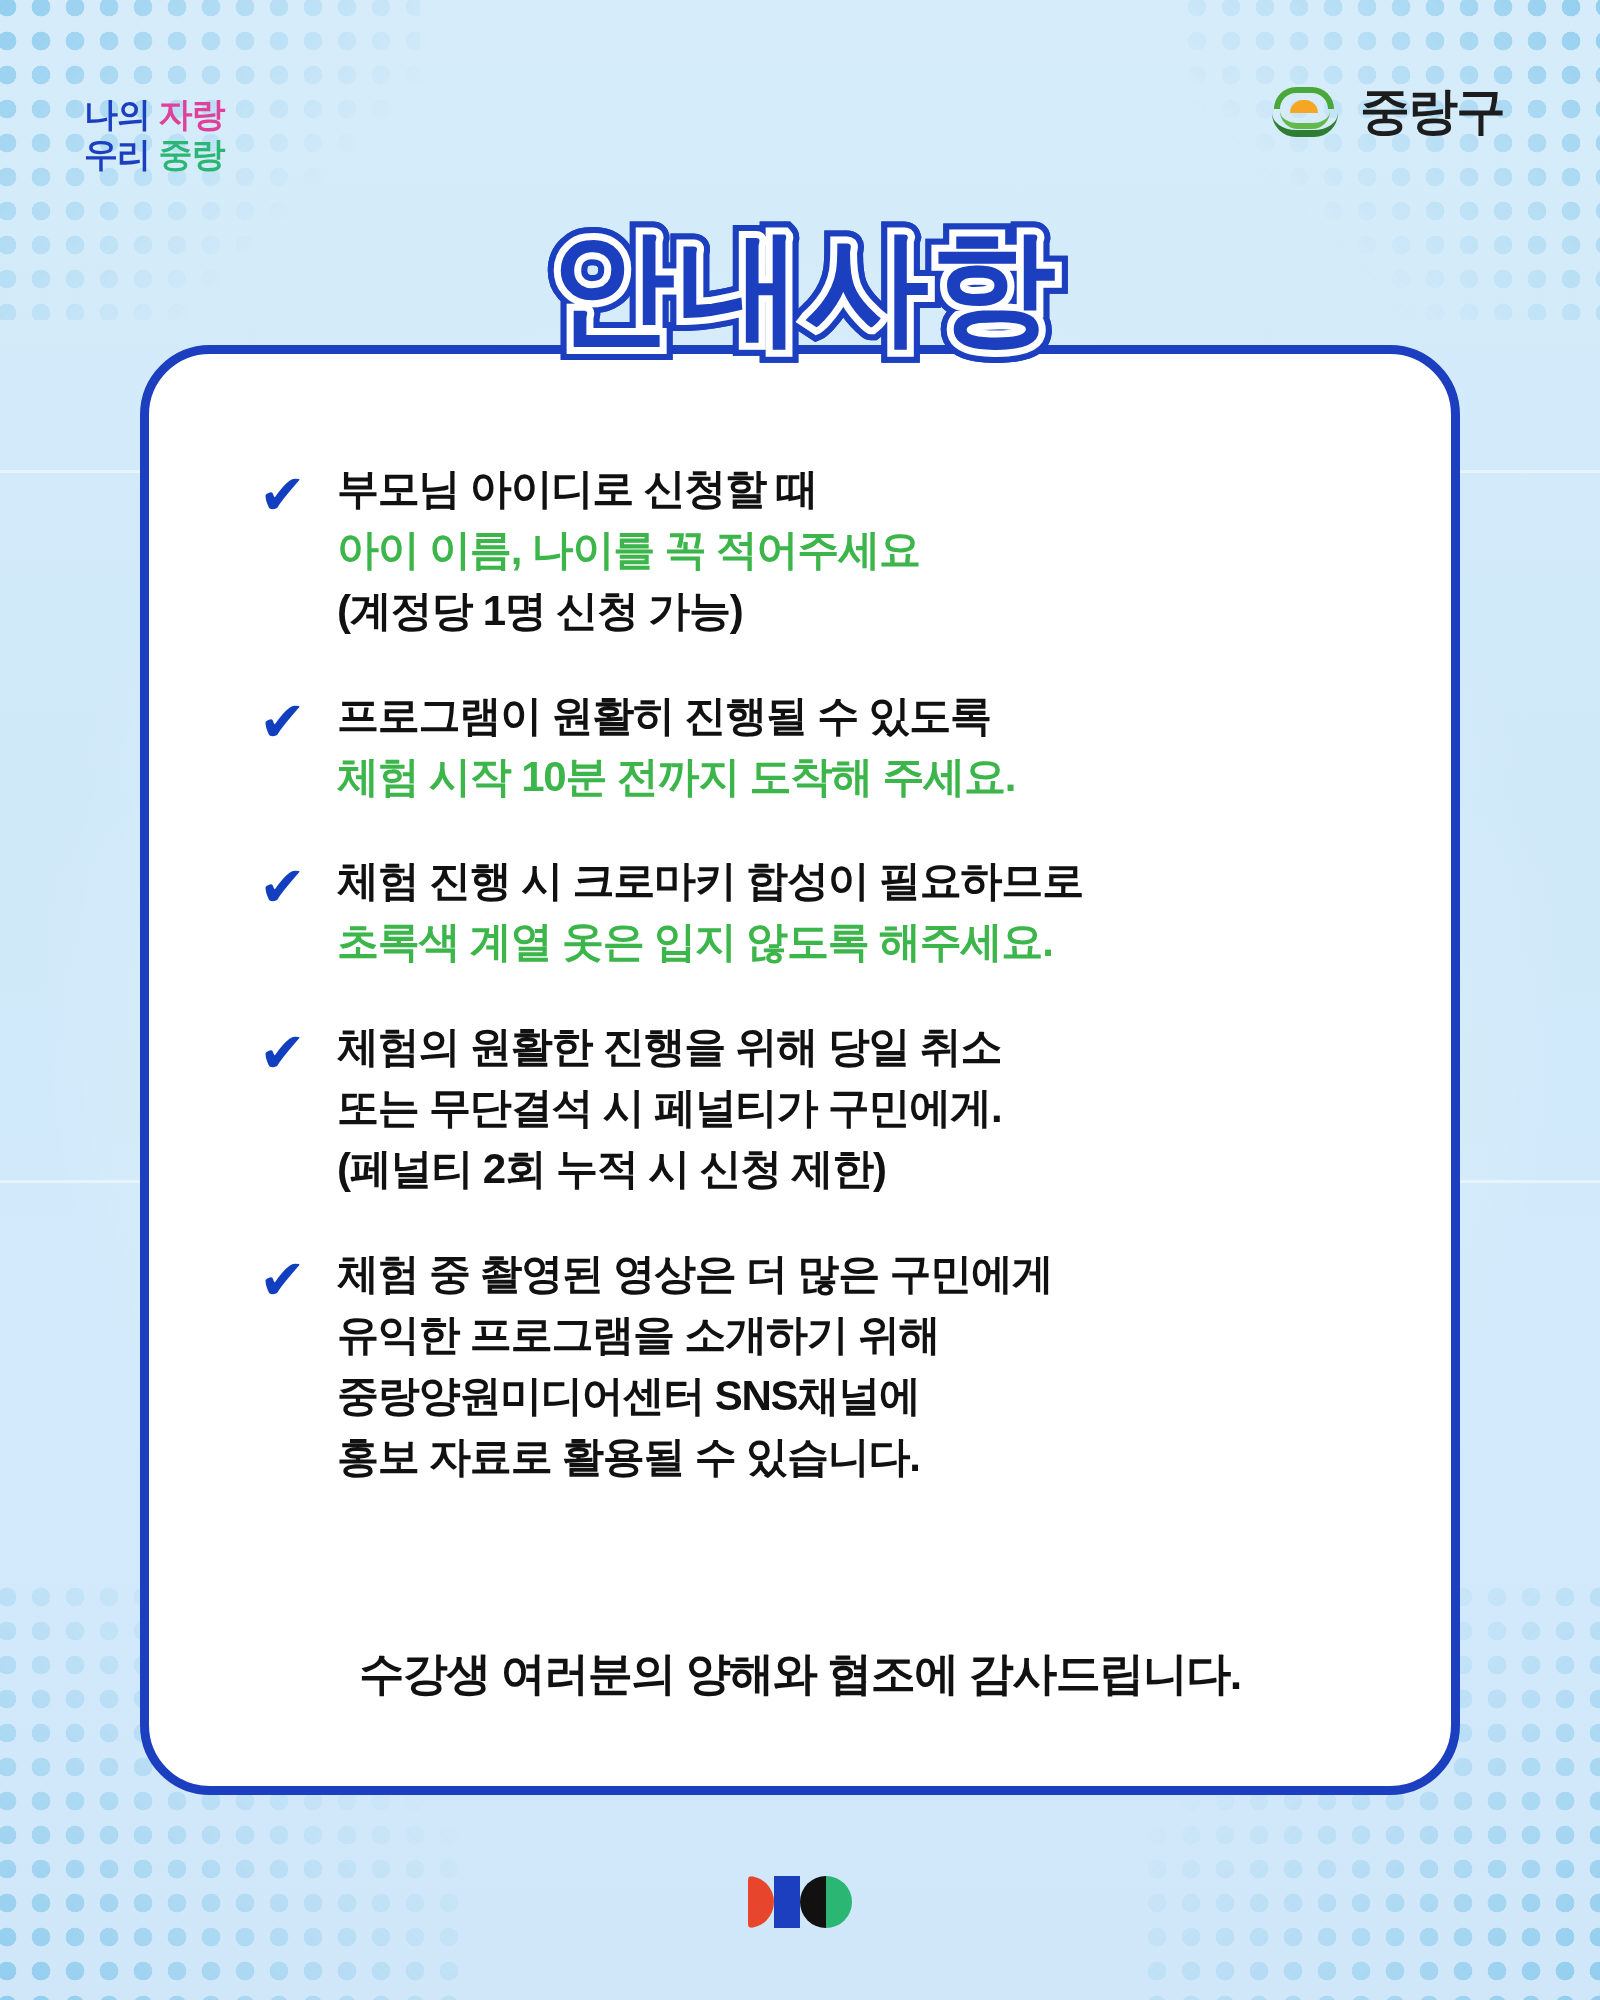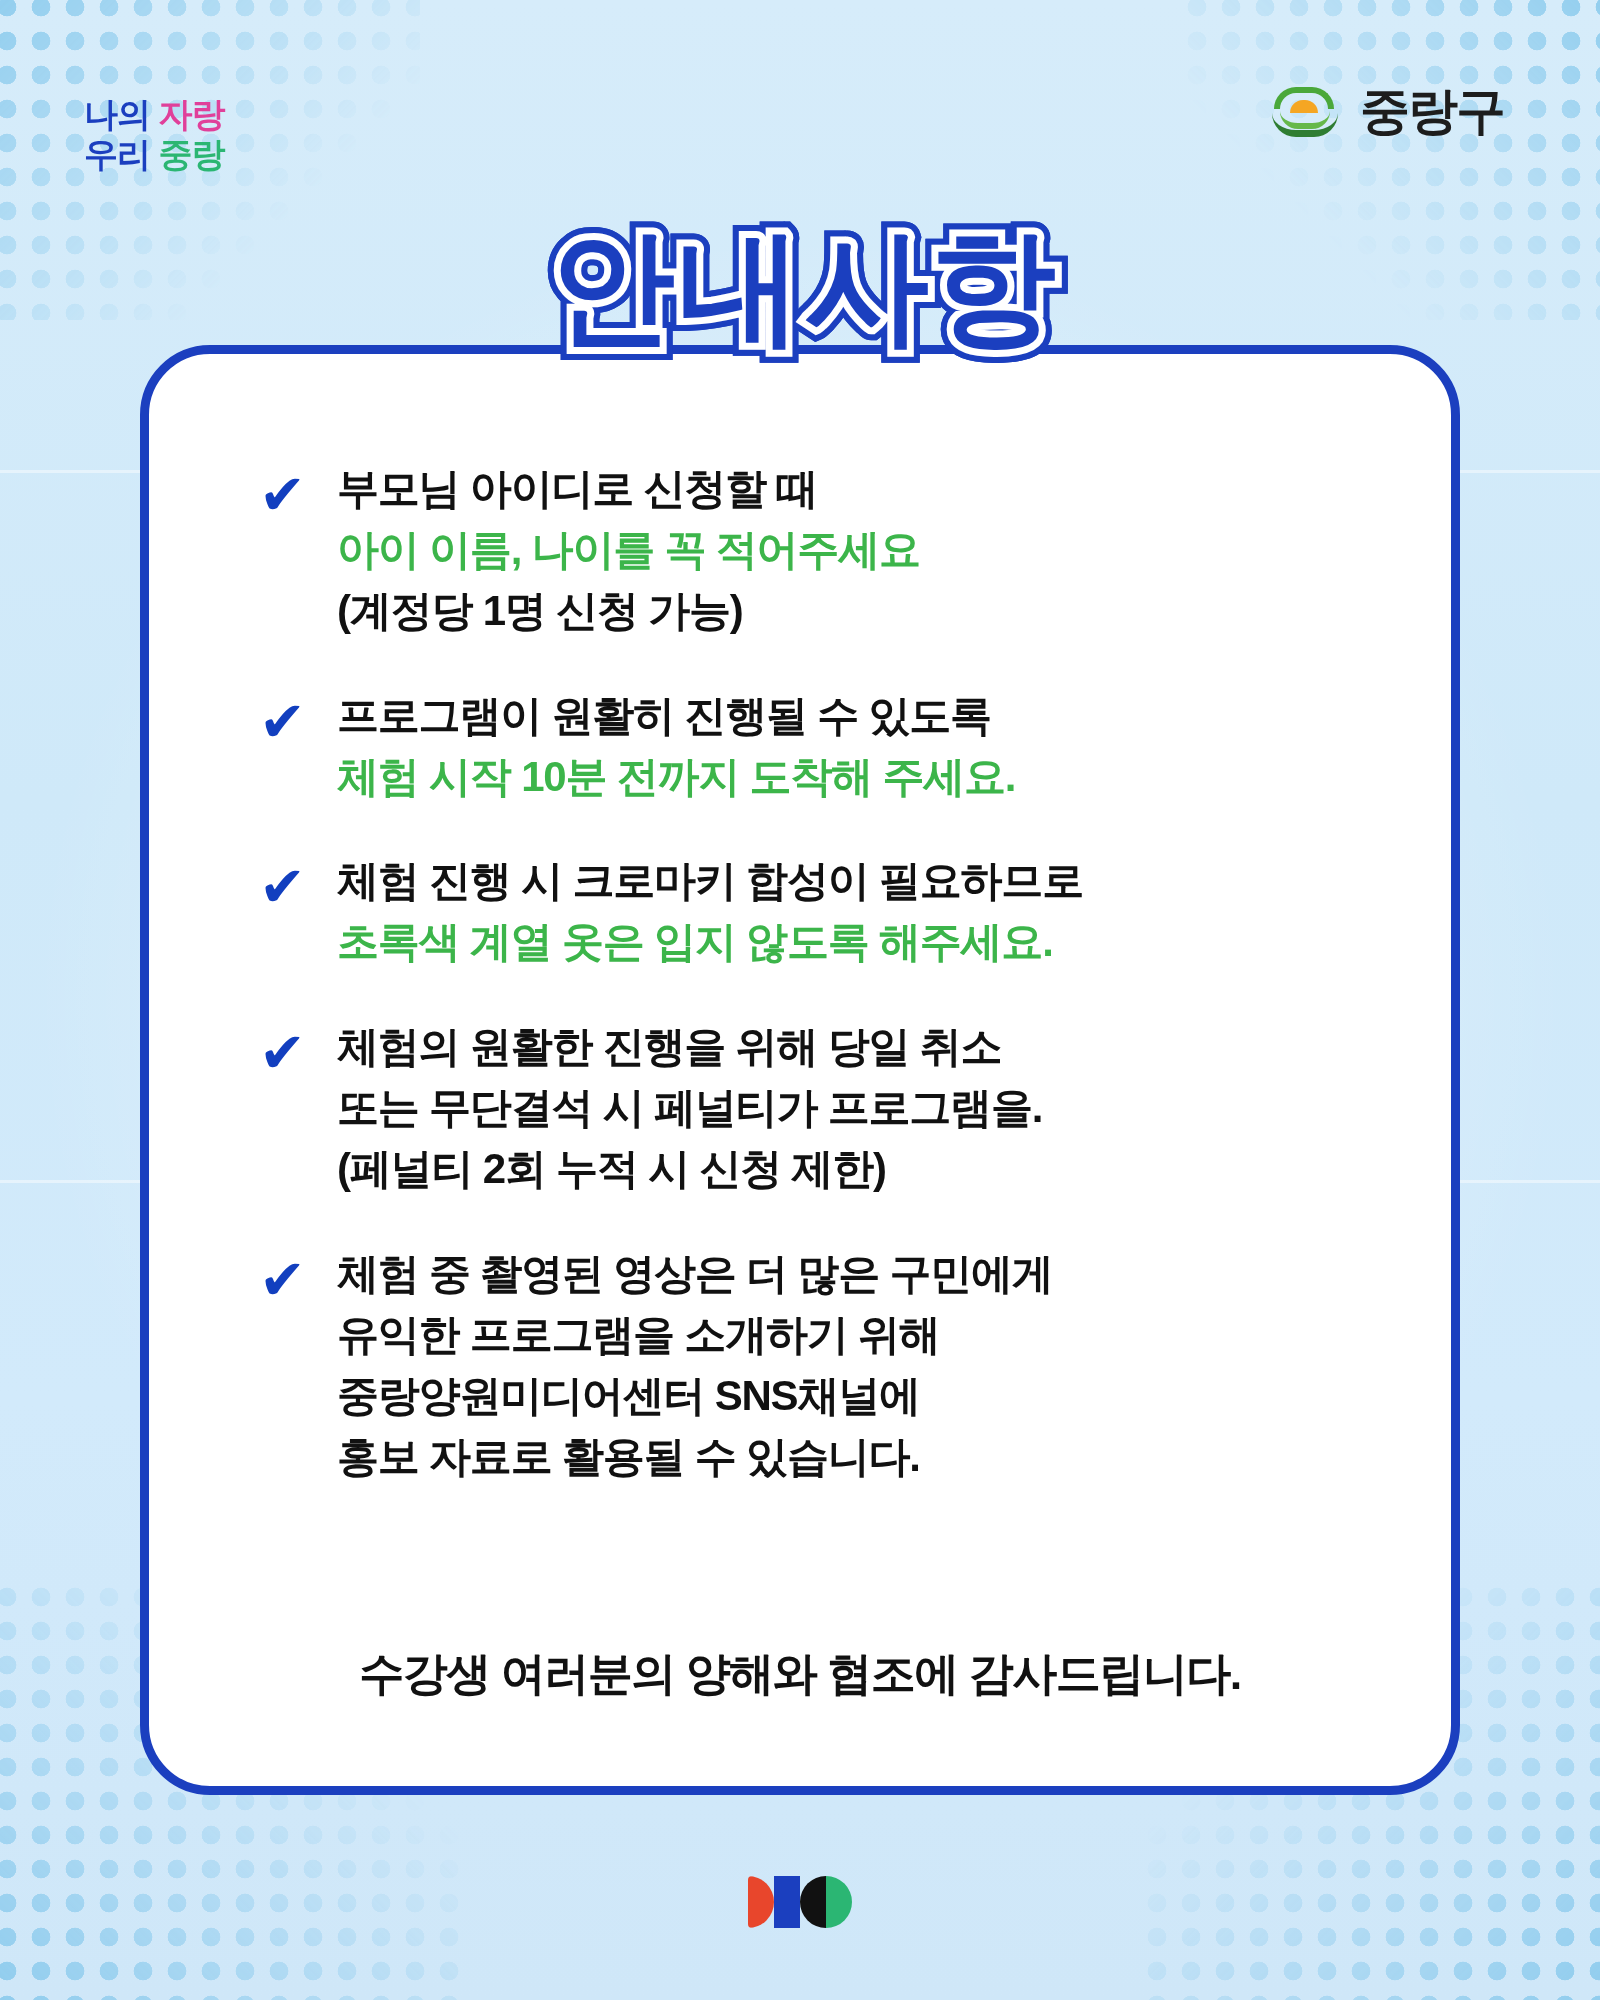--- a/index.html
+++ b/index.html
@@ -300,21 +300,21 @@
           <div class="check">✔</div>
           <div class="lines">
             <div class="ln">체험 진행 시 크로마키 합성이 필요하므로</div>
             <div class="ln hl">초록색 계열 옷은 입지 않도록 해주세요.</div>
           </div>
         </div>
         <div class="note">
           <div class="check">✔</div>
           <div class="lines">
             <div class="ln">체험의 원활한 진행을 위해 당일 취소</div>
-            <div class="ln">또는 무단결석 시 페널티가 프로그램을.</div>
+            <div class="ln">또는 무단결석 시 페널티가 구민에게.</div>
             <div class="ln">(페널티 2회 누적 시 신청 제한)</div>
           </div>
         </div>
         <div class="note">
           <div class="check">✔</div>
           <div class="lines">
             <div class="ln">체험 중 촬영된 영상은 더 많은 구민에게</div>
             <div class="ln">유익한 프로그램을 소개하기 위해</div>
             <div class="ln">중랑양원미디어센터 SNS채널에</div>
             <div class="ln">홍보 자료로 활용될 수 있습니다.</div>

